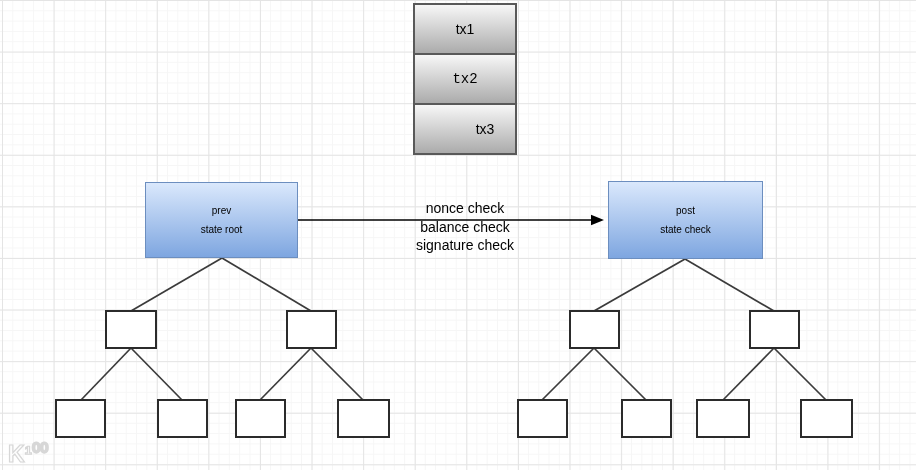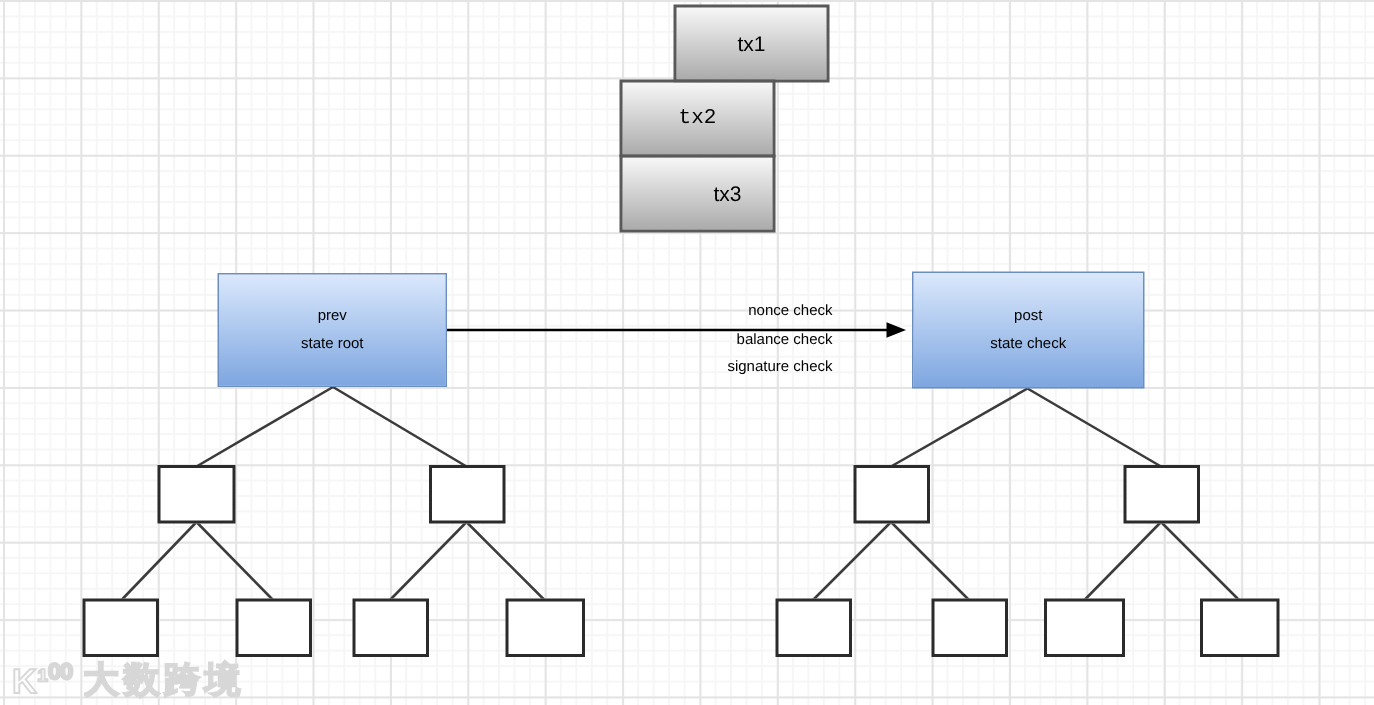--- a/index.html
+++ b/index.html
@@ -24,21 +24,21 @@
     position:absolute; box-sizing:border-box;
     display:flex; align-items:center; justify-content:center;
     color:#000;
   }
   .tx {
     left:413px; width:104px; height:52px;
     background:linear-gradient(#f7f7f7, #ababab);
     border:2px solid #595959;
     font-size:14px;
   }
-  .tx1 { top:3px;margin-left:36px; }
+  .tx1 { top:3px; }
   .tx2 { top:53px;font-family:Liberation Mono, monospace; }
   .tx3 { top:103px;padding-left:40px; }
   .blue {
     background:linear-gradient(#dae8fc, #7ea6e0);
     border:1px solid #6c8ebf;
     font-size:10px; line-height:19px; text-align:center;
   }
   .prev-root { left:145px; top:182px; width:153px; height:76px; }
   .post-root { left:608px; top:181px; width:155px; height:78px; }
   .pre-line { white-space:pre-line; }
@@ -53,21 +53,21 @@
   .ll3 { left:235px; top:399px; width:51px; height:39px; }
   .ll4 { left:337px; top:399px; width:53px; height:39px; }
   .rm1 { left:569px; top:310px; width:51px; height:39px; }
   .rm2 { left:749px; top:310px; width:51px; height:39px; }
   .rl1 { left:517px; top:399px; width:51px; height:39px; }
   .rl2 { left:621px; top:399px; width:51px; height:39px; }
   .rl3 { left:696px; top:399px; width:54px; height:39px; }
   .rl4 { left:800px; top:399px; width:53px; height:39px; }
   .arrow-label {
     position:absolute; left:375px; top:199px; width:180px;
-    text-align:right; font-size:10px; line-height:18.5px;
+    text-align:center; font-size:14px; line-height:18.5px;
     color:#000; white-space:pre-line;
   }
   .watermark {
     position:absolute; left:8px; top:439px; height:28px;
     display:flex; align-items:center; gap:7px;
     user-select:none;
   }
   .wm-logo {
     font-size:23px; font-weight:bold;
     color:#fdfdfd;
@@ -141,16 +141,15 @@
 
   <div class="shape node rm1"></div>
   <div class="shape node rm2"></div>
   <div class="shape node rl1"></div>
   <div class="shape node rl2"></div>
   <div class="shape node rl3"></div>
   <div class="shape node rl4"></div>
 
   <div class="watermark">
     <span class="wm-logo">K¹⁰⁰</span>
-    <span class="wm-text">大数跨境</span>
   </div>
 
 </div>
 
 </body></html>

